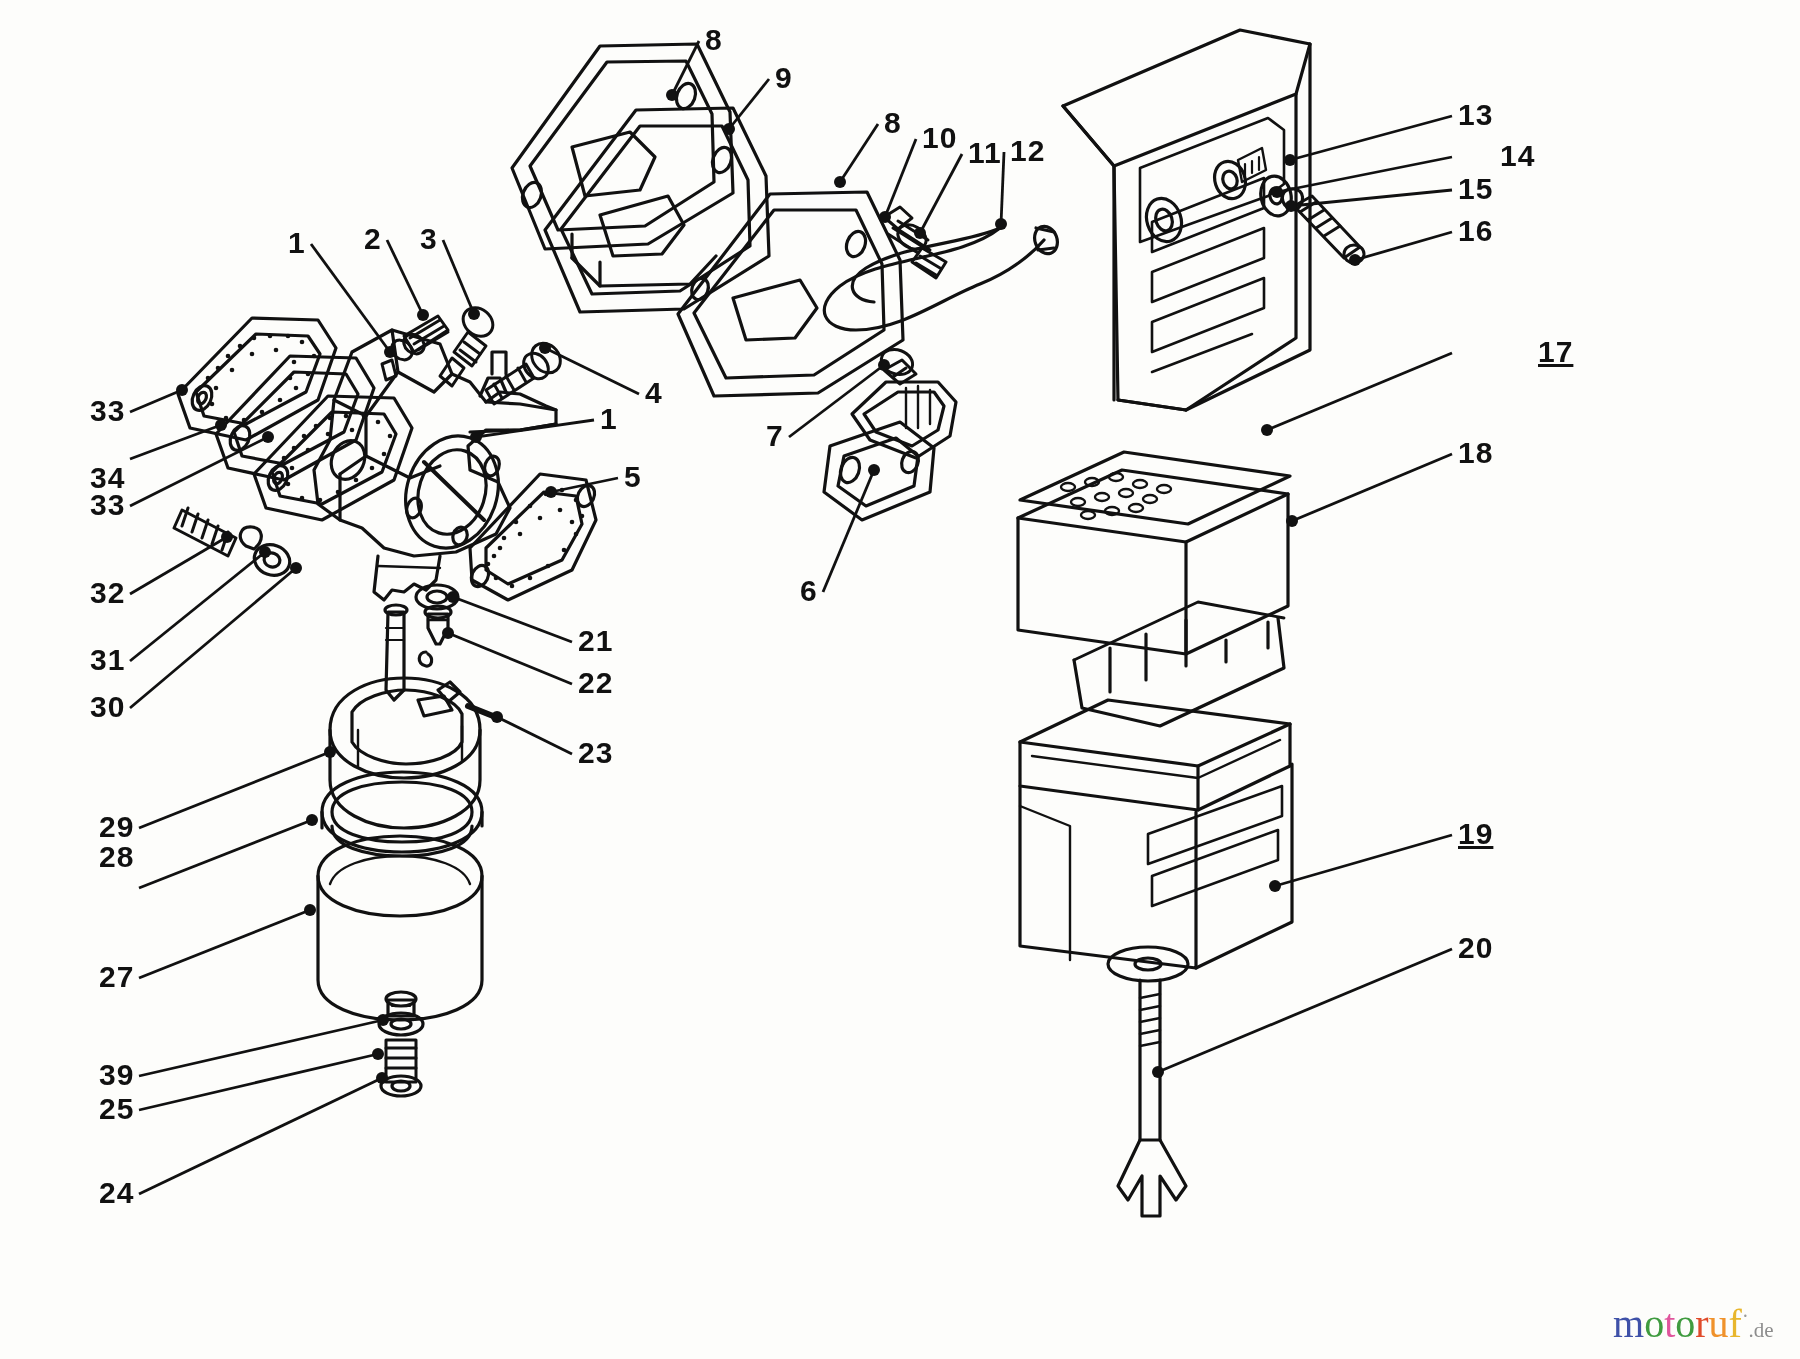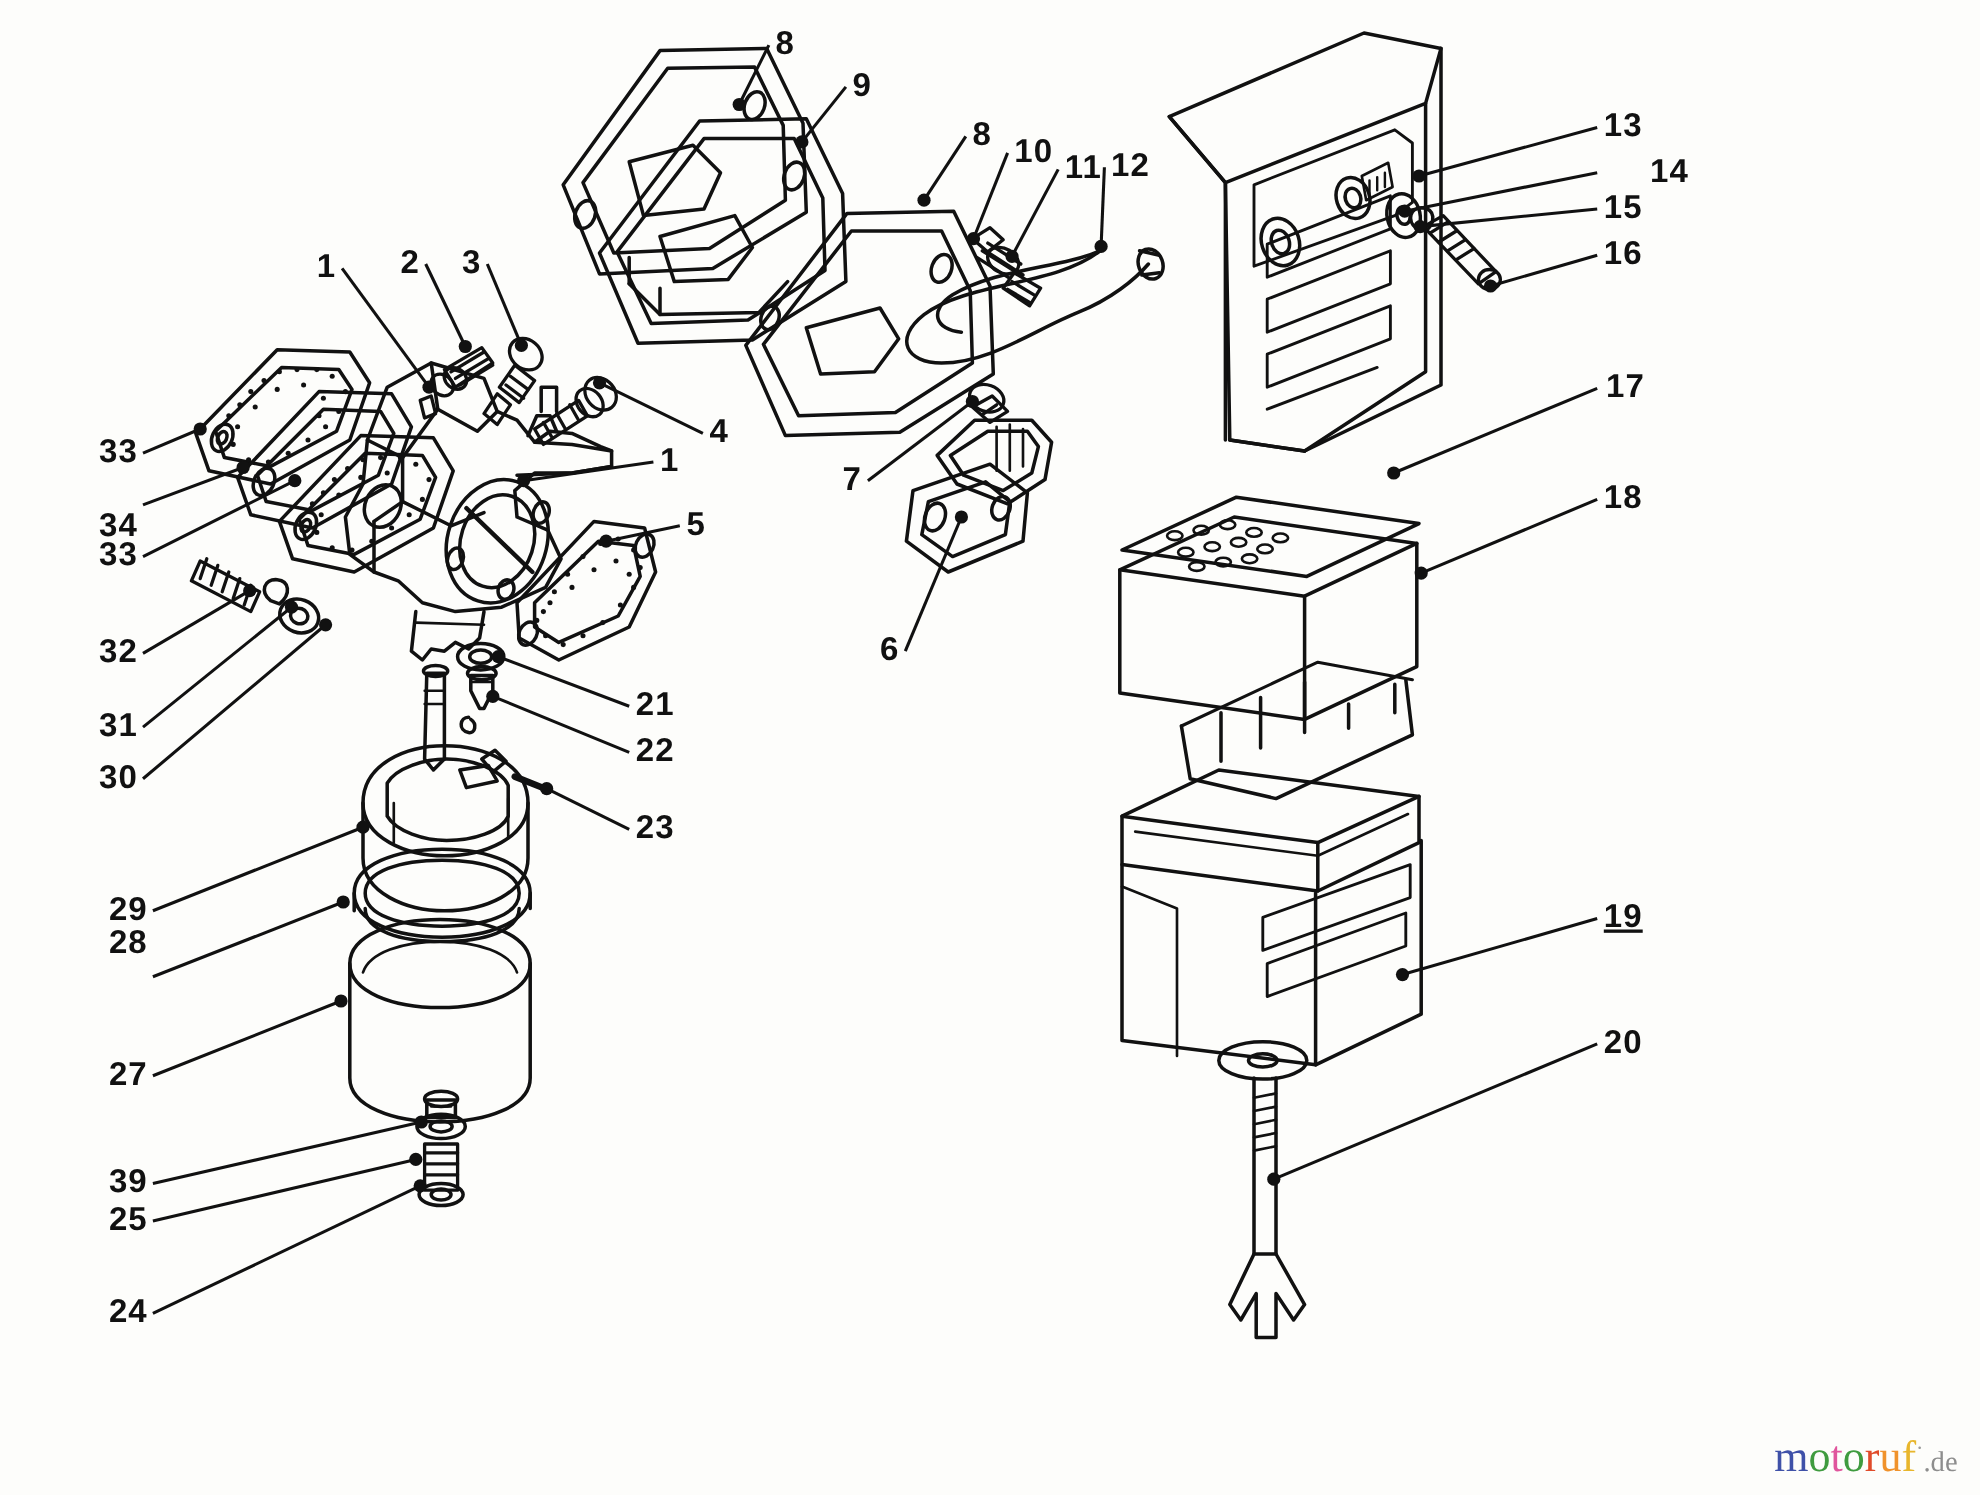--- a/index.html
+++ b/index.html
@@ -5,21 +5,21 @@
   html,body{margin:0;padding:0;background:#fdfdfb;}
   body{font-family:"Liberation Sans",sans-serif;}
   #stage{position:relative;width:1800px;height:1359px;background:#fdfdfb;overflow:hidden;}
   #art{position:absolute;left:0;top:0;width:1800px;height:1359px;}
   .callout{position:absolute;font-family:"Liberation Sans",sans-serif;font-weight:700;
            color:#111;letter-spacing:1px;white-space:nowrap;line-height:1;}
   .c-lg{font-size:30px;}
   .watermark{position:absolute;font-family:"Liberation Serif",serif;font-size:40px;
              font-weight:400;letter-spacing:0px;white-space:nowrap;}
   .watermark span{display:inline-block;}
-  .wm-de{font-size:26px;color:#8d8d8d;vertical-align:baseline;}
+  .wm-de{font-size:21px;color:#8d8d8d;vertical-align:baseline;}
 </style>
 </head>
 <body>
 
 <div id="stage">
 
   <svg id="art" viewBox="0 0 1800 1359">
     <g fill="none" stroke="#111" stroke-width="3.2" stroke-linecap="round" stroke-linejoin="round">
 
       <path d="M512 168 L600 46 L697 44 L730 112 L733 193 L648 244 L545 249 Z"></path>
@@ -431,21 +431,21 @@
       <div class="callout c-lg" style="left: 705px; top: 25px;">8</div>
       <div class="callout c-lg" style="left: 775px; top: 63px;">9</div>
       <div class="callout c-lg" style="left: 884px; top: 108px;">8</div>
       <div class="callout c-lg" style="left: 922px; top: 123px;">10</div>
       <div class="callout c-lg" style="left: 968px; top: 138px;">11</div>
       <div class="callout c-lg" style="left: 1010px; top: 136px;">12</div>
       <div class="callout c-lg" style="left: 1458px; top: 100px;">13</div>
       <div class="callout c-lg" style="left: 1500px; top: 141px;">14</div>
       <div class="callout c-lg" style="left: 1458px; top: 174px;">15</div>
       <div class="callout c-lg" style="left: 1458px; top: 216px;">16</div>
-      <div class="callout c-lg" style="left: 1460px; top: 337px;">17</div>
+      <div class="callout c-lg" style="left: 1538px; top: 337px; text-decoration: underline;">17</div>
       <div class="callout c-lg" style="left: 1458px; top: 438px;">18</div>
       <div class="callout c-lg" style="left: 1458px; top: 819px; text-decoration: underline;">19</div>
       <div class="callout c-lg" style="left: 1458px; top: 933px;">20</div>
       <div class="callout c-lg" style="left: 578px; top: 626px;">21</div>
       <div class="callout c-lg" style="left: 578px; top: 668px;">22</div>
       <div class="callout c-lg" style="left: 578px; top: 738px;">23</div>
       <div class="callout c-lg" style="left: 99px; top: 1178px;">24</div>
       <div class="callout c-lg" style="left: 99px; top: 1094px;">25</div>
       <div class="callout c-lg" style="left: 99px; top: 1060px;">39</div>
       <div class="callout c-lg" style="left: 99px; top: 962px;">27</div>

